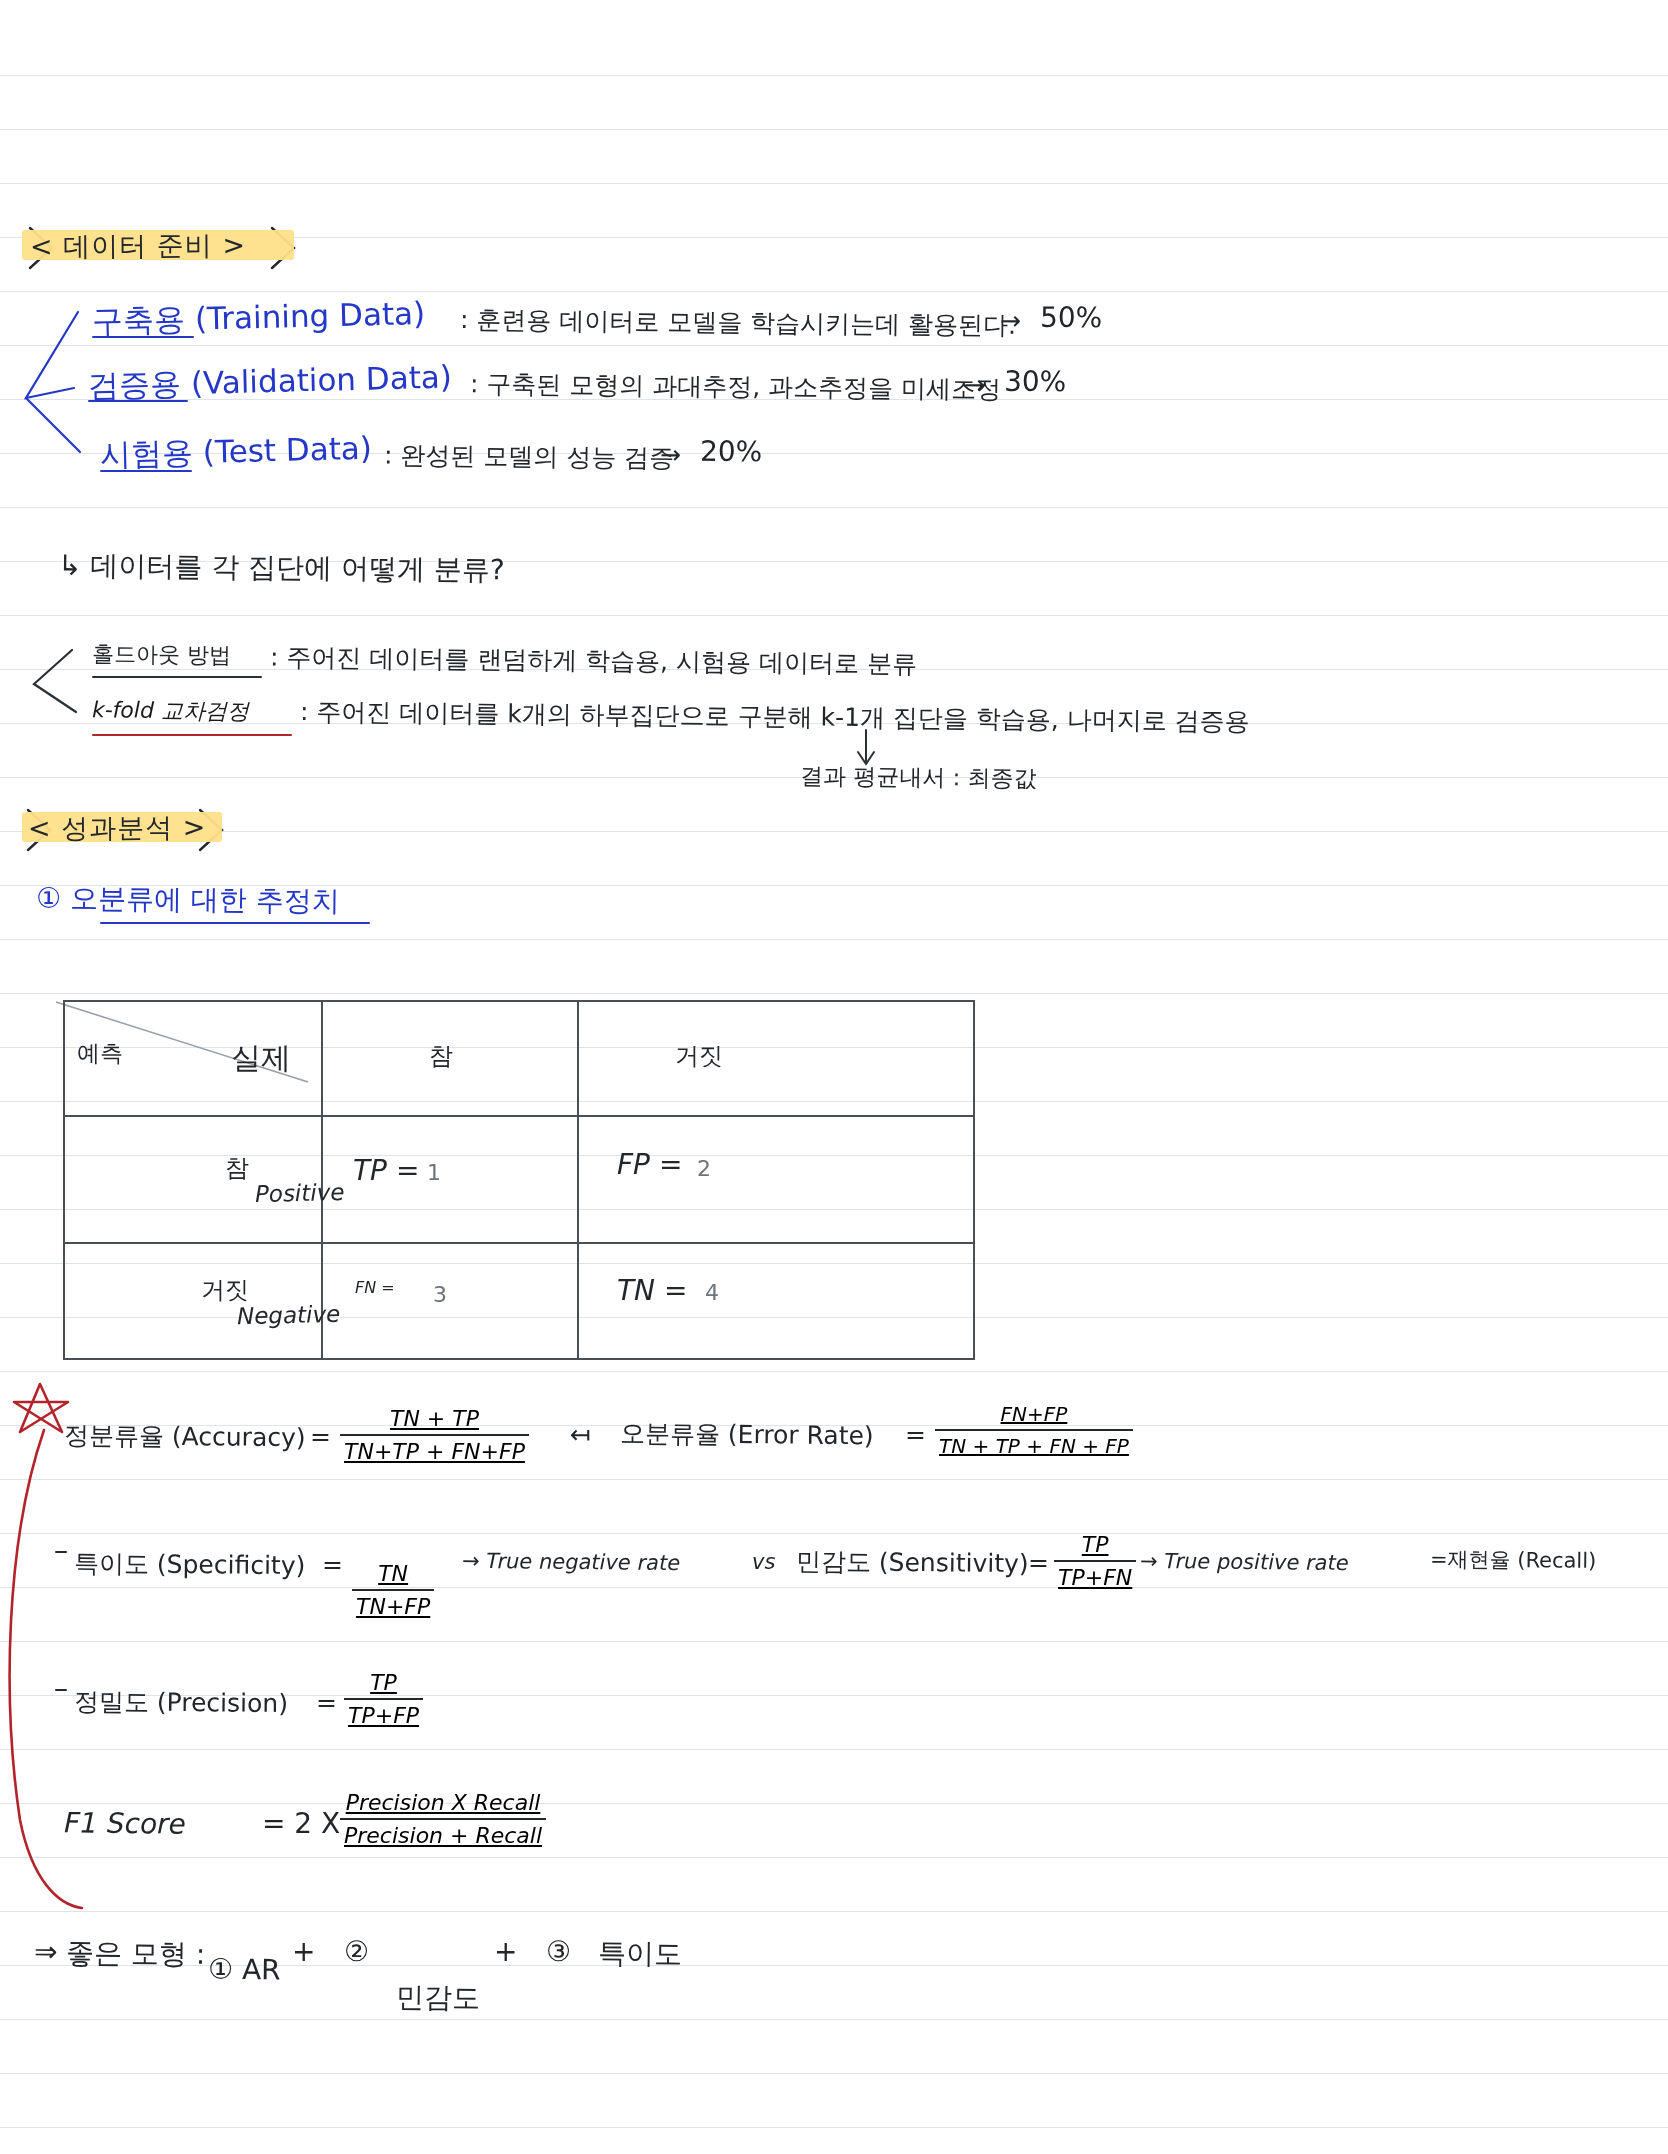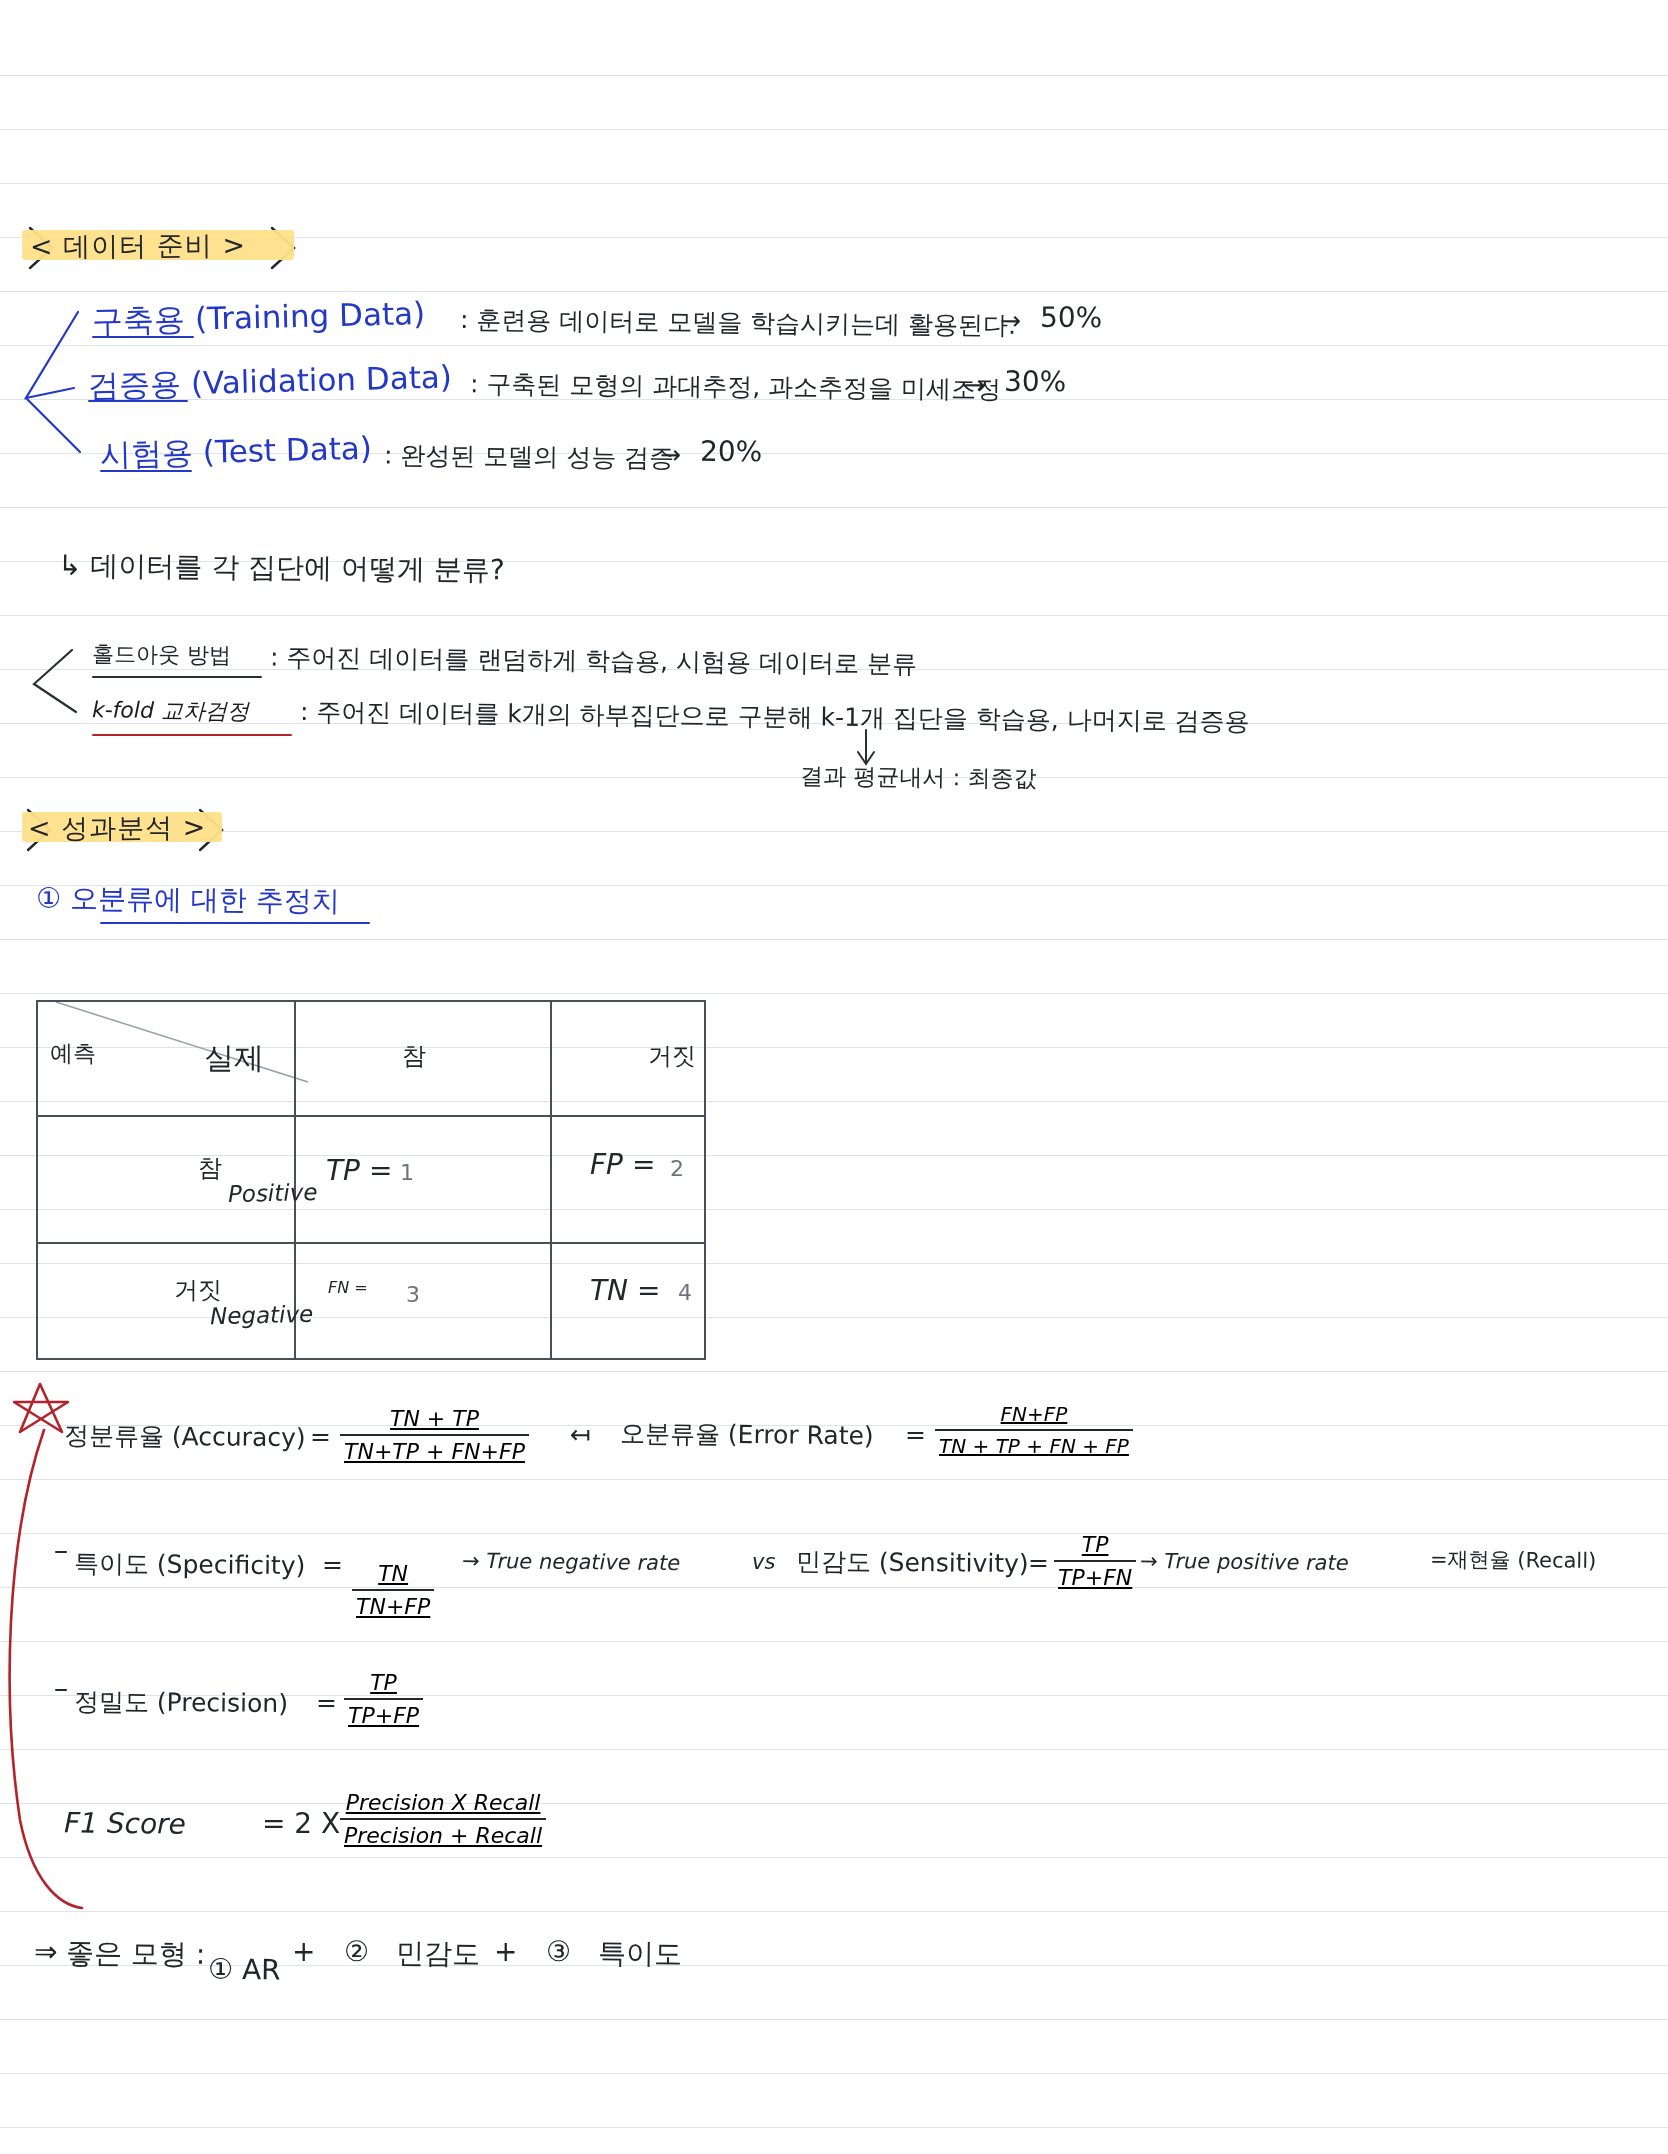--- a/index.html
+++ b/index.html
@@ -78,23 +78,23 @@
     height: 2px;
     background: #2438c8;
     border-radius: 2px;
   }
   .uline.red-u { background: #b3232a; }
   .uline.blk-u { background: #2a2f36; }
 
   
   #matrix {
     position: absolute;
-    left: 36px;
+    left: 63px;
     top: 1000px;
-    width: 670px;
+    width: 912px;
     height: 360px;
     border: 2px solid #4a4f57;
     box-sizing: border-box;
     text-decoration: underline;
   }
   #matrix .vline {
     position: absolute;
     top: 0; bottom: 0;
     width: 2px;
     background: #4a4f57;
@@ -297,18 +297,18 @@
     <span class="top ital">Precision X Recall</span>
     <span class="bar"></span>
     <span class="bot ital">Precision + Recall</span>
   </div>
 
   <div class="hw sz18 black j3" style="left:34px; top:1938px;">⇒</div>
   <div class="hw sz18 black j3" style="left:66px; top:1940px;">좋은 모형 :</div>
   <div class="hw sz18 black j3" style="left:208px; top:1938px;margin-top:18px;">① AR</div>
   <div class="hw sz18 black" style="left:292px; top:1938px;">+</div>
   <div class="hw sz18 black" style="left:344px; top:1938px;">②</div>
-  <div class="hw sz18 black j3" style="left:396px; top:1940px;font-family:Liberation Serif, serif;">민감도</div>
+  <div class="hw sz18 black j3" style="left:396px; top:1984px;font-family:Liberation Serif, serif;">민감도</div>
   <div class="hw sz18 black" style="left:494px; top:1938px;">+</div>
   <div class="hw sz18 black" style="left:546px; top:1938px;">③</div>
   <div class="hw sz18 black j3" style="left:598px; top:1940px;">특이도</div>
 
 </div>
 
 </body></html>

